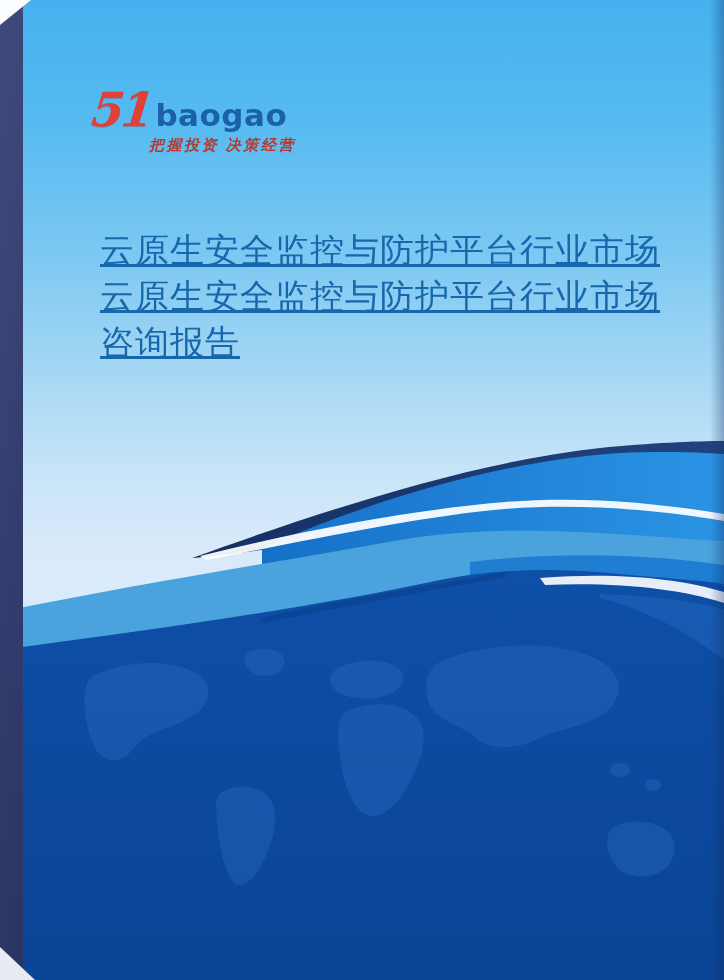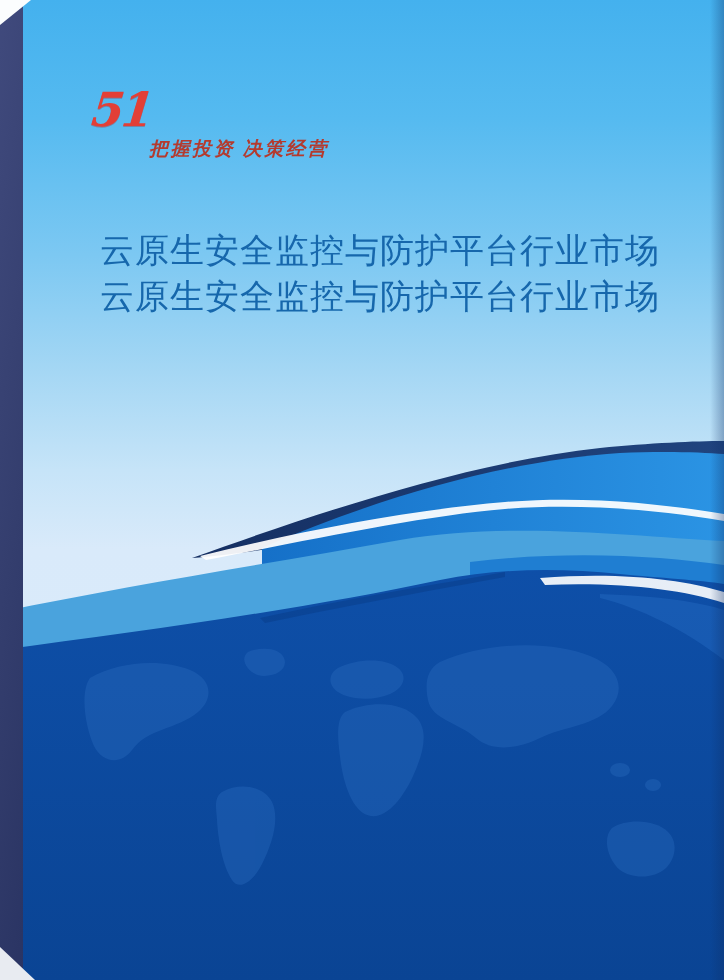--- a/index.html
+++ b/index.html
@@ -53,31 +53,31 @@
     transform:skewX(-6deg);
     text-shadow:0 1px 0 rgba(180,30,25,.35);
   }
   .logo-baogao{
     font-family:"DejaVu Sans","Liberation Sans",sans-serif;
     font-weight:bold;font-size:31px;color:#1c60a9;
     margin-left:4px;letter-spacing:0.5px;
   }
   .logo-tagline{
     margin-top:3px;margin-left:57px;
-    font-size:19px;font-weight:bold;font-style:italic;
+    font-size:15px;font-weight:bold;font-style:italic;
     color:#b43a2e;letter-spacing:2.5px;white-space:nowrap;
   }
   
   .title{
     position:absolute;left:100px;top:227px;width:585px;
     font-size:34px;line-height:46px;font-weight:500;
     color:#1667ac;letter-spacing:1px;
     z-index:5;
   }
-  .title-line{white-space:nowrap;}
+  .title-line{white-space:nowrap;text-decoration:underline;}
 </style>
 </head>
 <body>
 
 <div class="cover">
   <div class="bg"></div>
 
   <svg class="waves" width="724" height="980" viewBox="0 0 724 980">
     <defs>
       <linearGradient id="gradBright" x1="0" y1="0" x2="1" y2="0">
@@ -132,21 +132,23 @@
   </svg>
 
   <div class="right-edge-shade"></div>
   <div class="spine"></div>
   <div class="corner-top"></div>
   <div class="corner-bottom"></div>
 
   <div class="logo">
     <div class="logo-row">
       <span class="logo-51">51</span>
+      <span class="logo-baogao">baogao</span>
     </div>
     <div class="logo-tagline">把握投资 决策经营</div>
   </div>
 
   <div class="title">
     <div class="title-line">云原生安全监控与防护平台行业市场</div>
     <div class="title-line">云原生安全监控与防护平台行业市场</div>
+    <div class="title-line">咨询报告</div>
   </div>
 </div>
 
 </body></html>

